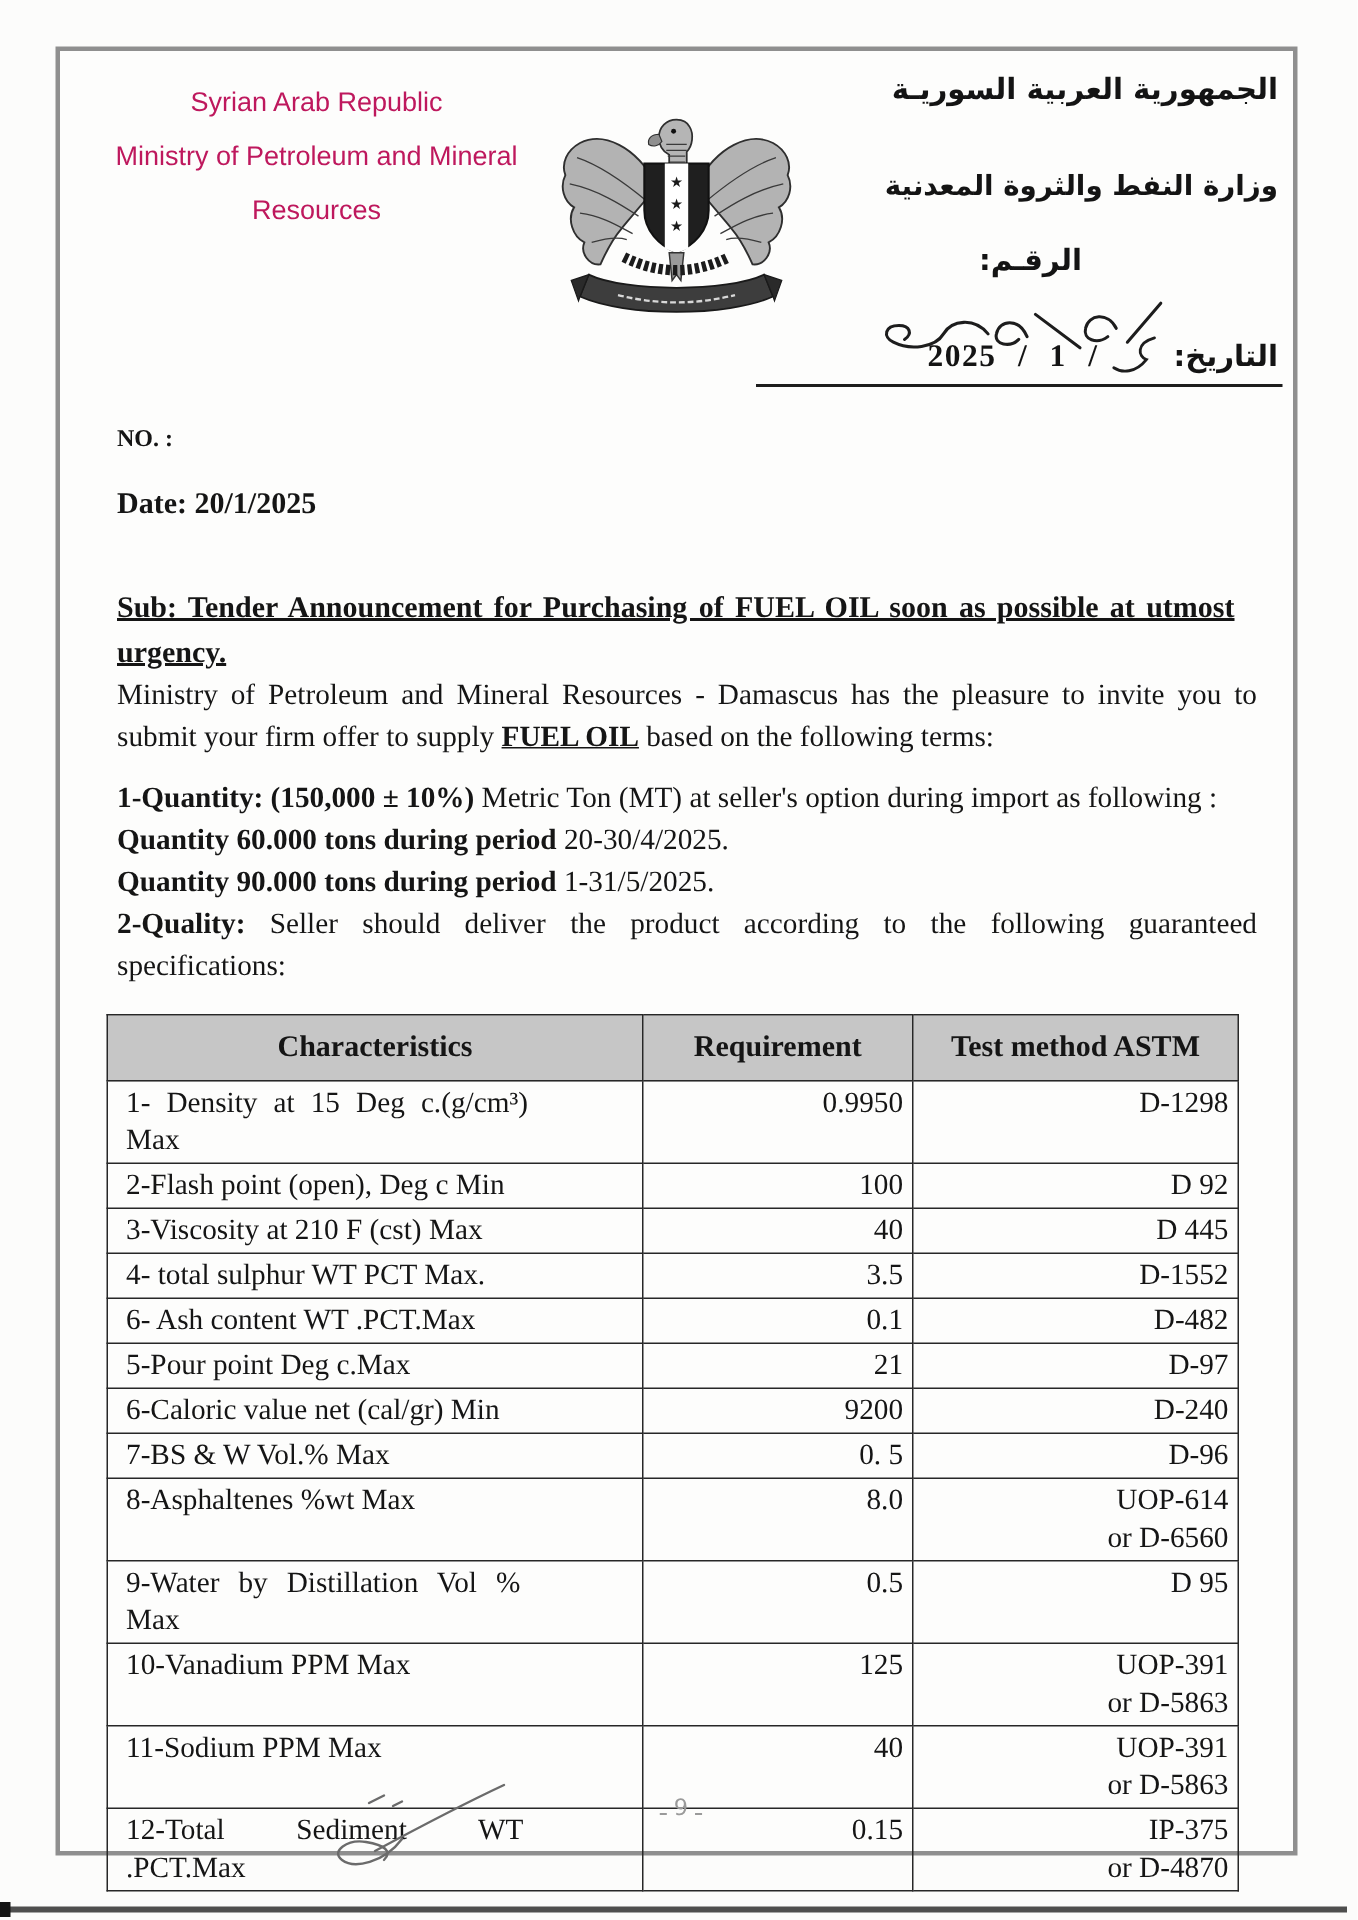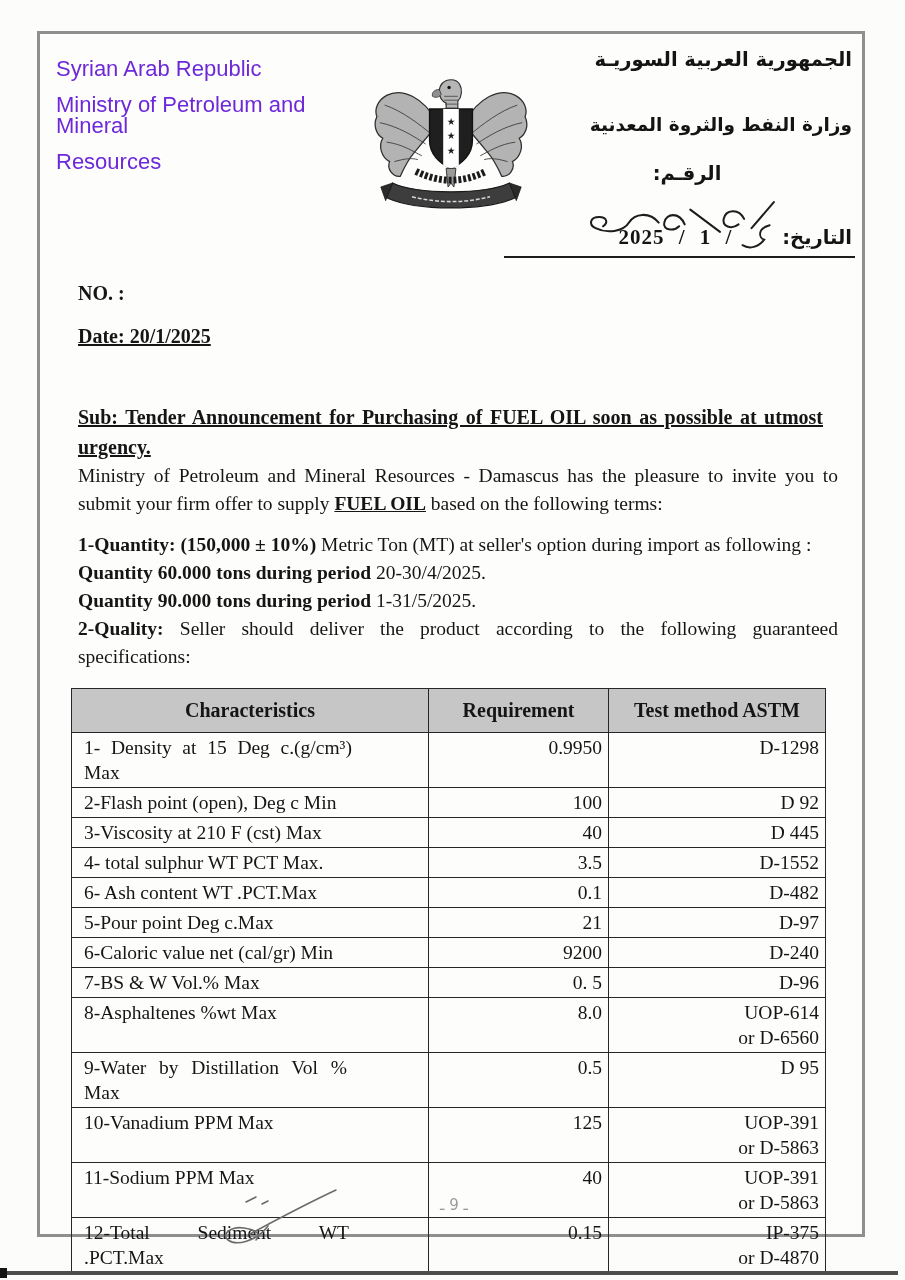--- a/index.html
+++ b/index.html
@@ -2,42 +2,42 @@
 <html lang="en"><head>
 <meta charset="utf-8">
 <style>
   html,body{margin:0;padding:0;background:#ffffff;}
   .page{position:relative;width:905px;height:1280px;background:#fcfcfb;overflow:hidden;
         font-family:"Liberation Serif", serif;color:#151515;}
   .frame{position:absolute;left:37px;top:31px;width:822px;height:1200px;
          border:3px solid #8f8f8f;background:#fdfdfc;}
   
   .hdr-left{position:absolute;left:16px;top:24px;width:310px;
-            font-family:"Liberation Sans", sans-serif;font-size:22px;color:#6d28d9;}
+            font-family:"Liberation Sans", sans-serif;font-size:18px;color:#be185d;text-align:center;}
   .hdr-left div{margin-bottom:15px;line-height:21px;}
   .emblem{position:absolute;left:333px;top:38px;width:156px;height:150px;}
   .hdr-right{position:absolute;right:10px;top:0;width:345px;text-align:right;direction:rtl;
              font-family:"DejaVu Sans", sans-serif;font-weight:bold;color:#141414;}
   .ar-country{position:absolute;right:0;top:14px;width:100%;font-size:19.5px;}
   .ar-ministry{position:absolute;right:0;top:80px;width:100%;font-size:18.5px;}
   .num-row{position:absolute;right:0;top:128px;width:330px;display:flex;direction:rtl;
            align-items:center;font-size:19.5px;flex-direction:column;}
   .num-row svg{margin-top:6px;}
   .date-row{position:absolute;right:0;top:184px;width:330px;display:flex;direction:rtl;
             align-items:center;gap:6px;font-size:19.5px;}
   .date-printed{direction:ltr;font-family:"Liberation Serif", serif;font-weight:bold;
                 font-size:21px;letter-spacing:1px;word-spacing:8px;}
   .divider{position:absolute;left:-3px;right:-3px;top:222px;border-top:2.5px solid #1d1d1d;}
   
   .doc-body{position:absolute;left:0;right:0;top:225px;padding:20px 24px 0 38px;
             font-size:19.5px;line-height:28px;}
   .b{font-weight:bold;}
   .u{text-decoration:underline;}
-  .no-line{font-weight:bold;font-size:20px;margin:0 0 15px 0;}
-  .date-line{font-weight:bold;font-size:20px;margin:0 0 52px 0;text-decoration:underline;}
+  .no-line{font-weight:bold;font-size:16px;margin:0 0 15px 0;}
+  .date-line{font-weight:bold;font-size:20px;margin:0 0 40px 0;}
   .sub{font-weight:bold;font-size:20px;text-decoration:underline;text-align:justify;
        margin:0;line-height:30px;max-width:745px;}
   .para{text-align:justify;margin:0;}
   .qty{margin:13px 0 0 0;text-align:justify;}
   .qline{margin:0;}
   .quality{margin:0;text-align:justify;}
   
   .spec-table{border-collapse:collapse;table-layout:fixed;width:754px;
               margin:17px 0 0 -7px;font-size:19.5px;}
   .spec-table col.c1{width:357px;} .spec-table col.c2{width:180px;} .spec-table col.c3{width:217px;}

